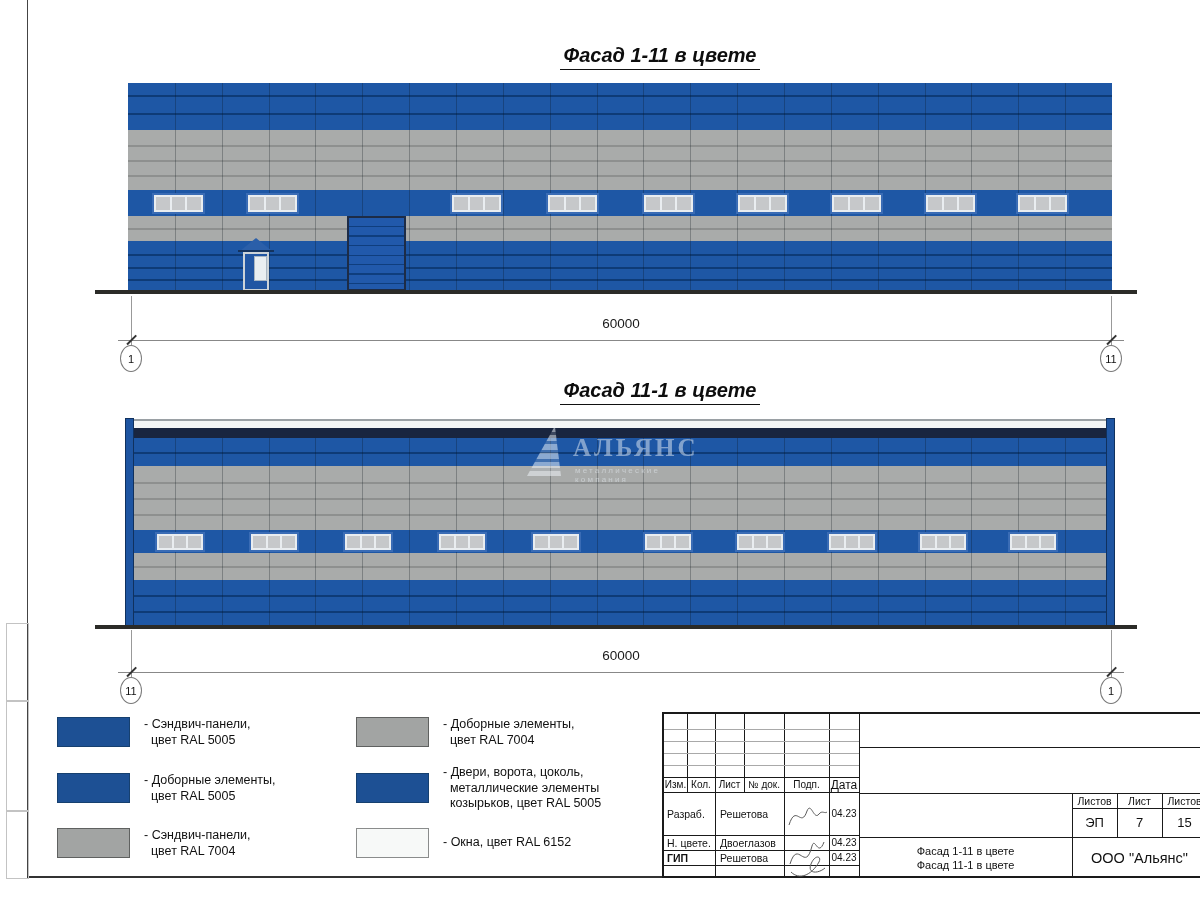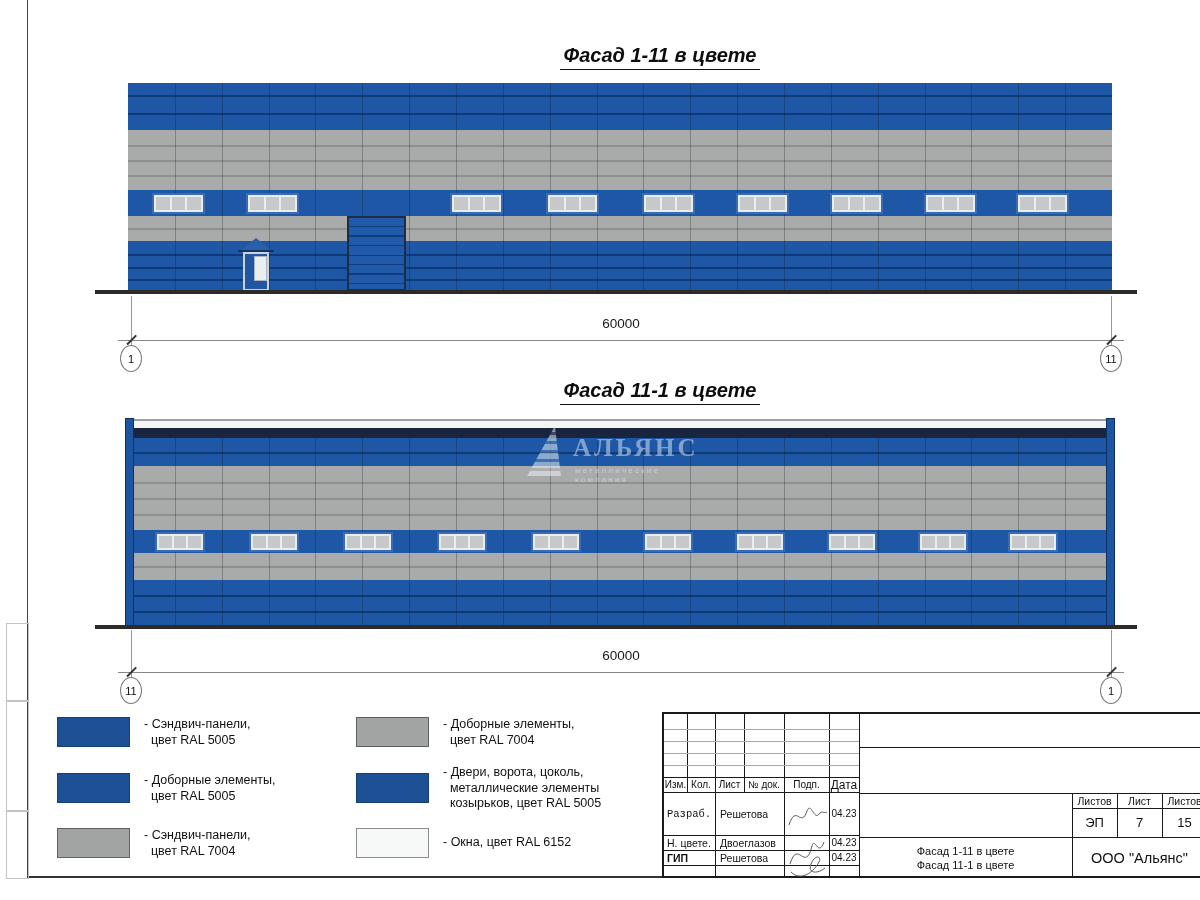--- a/index.html
+++ b/index.html
@@ -271,21 +271,21 @@
   <div class="tl" style="left:408px;top:94px;width:135px;height:1px;"></div>
   <div class="tl" style="left:195px;top:123px;width:348px;height:1px;"></div>
 
   <div class="cell" style="left:0;top:63px;width:23px;height:15px;font-size:10px;">Изм.</div>
   <div class="cell" style="left:23px;top:63px;width:28px;height:15px;font-size:10px;">Кол.</div>
   <div class="cell" style="left:51px;top:63px;width:29px;height:15px;font-size:10px;">Лист</div>
   <div class="cell" style="left:80px;top:63px;width:40px;height:15px;font-size:10px;">№ док.</div>
   <div class="cell" style="left:120px;top:63px;width:45px;height:15px;font-size:10px;">Подп.</div>
   <div class="cell" style="left:165px;top:63px;width:30px;height:15px;font-size:12px;">Дата</div>
 
-  <div class="cell left" style="left:0;top:78px;width:51px;height:43px;font-size:10.5px;font-family:Liberation Mono, monospace;">Разраб.</div>
+  <div class="cell left" style="left:0;top:78px;width:51px;height:43px;font-size:10.5px;">Разраб.</div>
   <div class="cell left" style="left:53px;top:78px;width:67px;height:43px;font-size:10.5px;">Решетова</div>
   <div class="cell" style="left:165px;top:78px;width:30px;height:43px;font-size:10px;">04.23</div>
   <div class="cell left" style="left:0;top:121px;width:51px;height:15px;font-size:10.5px;">Н. цвете.</div>
   <div class="cell left" style="left:53px;top:121px;width:67px;height:15px;font-size:10.5px;">Двоеглазов</div>
   <div class="cell" style="left:165px;top:121px;width:30px;height:15px;font-size:10px;">04.23</div>
   <div class="cell left" style="left:0;top:136px;width:51px;height:15px;font-size:10.5px;font-weight:bold;">ГИП</div>
   <div class="cell left" style="left:53px;top:136px;width:67px;height:15px;font-size:10.5px;">Решетова</div>
   <div class="cell" style="left:165px;top:136px;width:30px;height:15px;font-size:10px;">04.23</div>
 
   <svg class="a" style="left:121px;top:83px;" width="43" height="38" viewBox="0 0 43 38">

